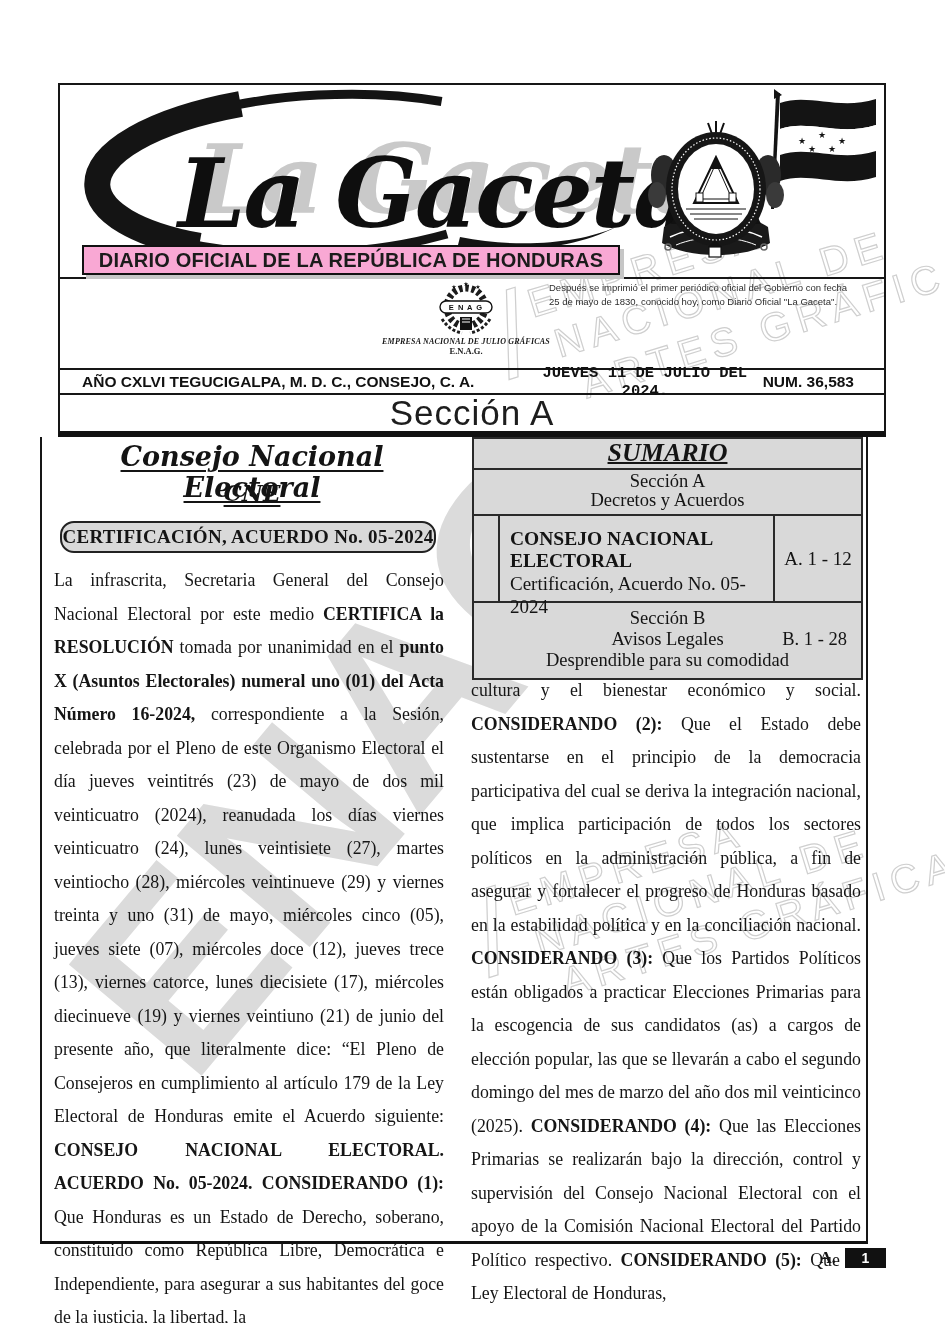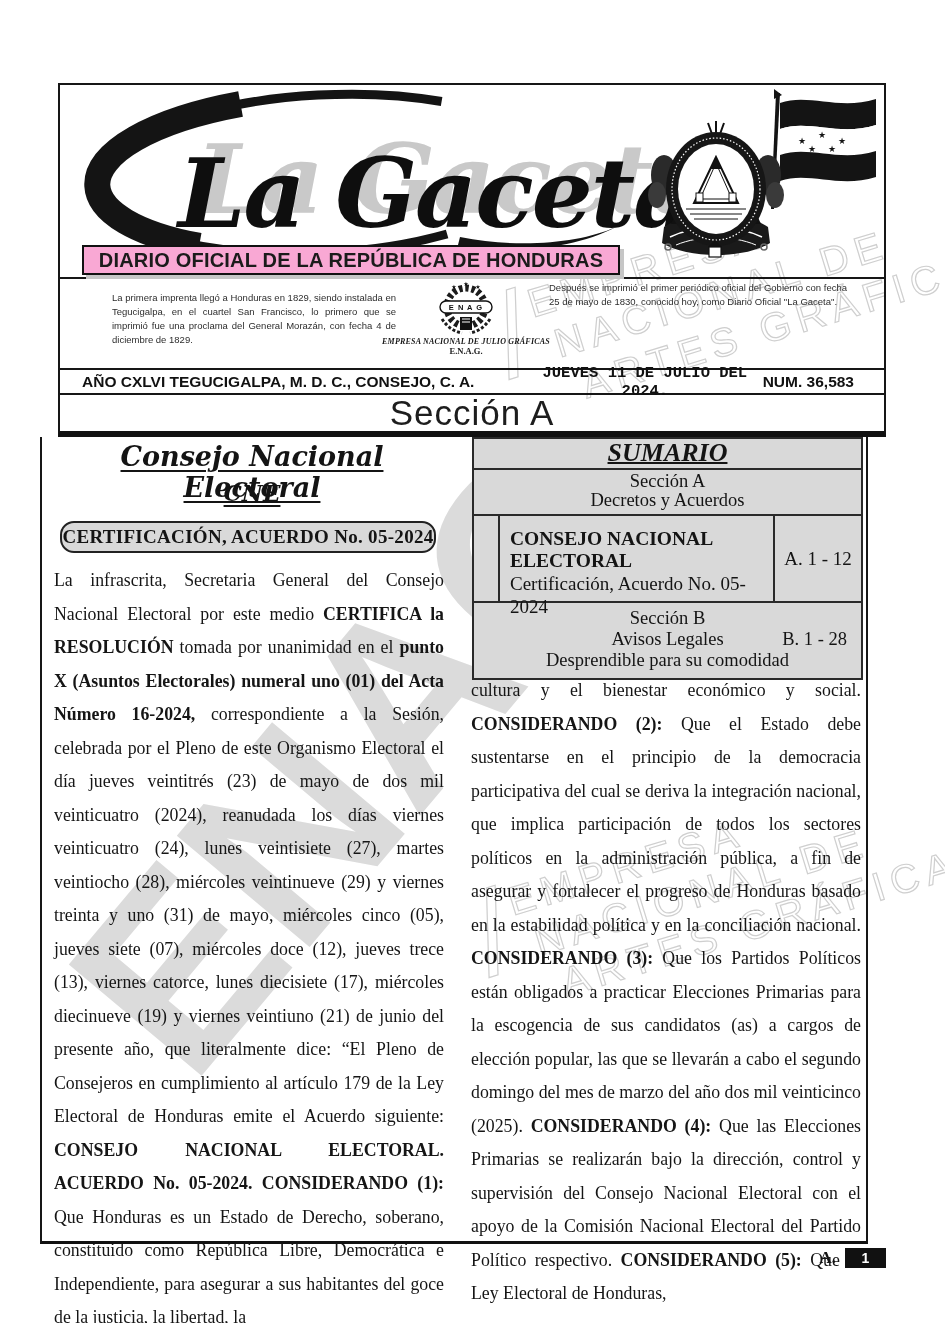--- a/index.html
+++ b/index.html
@@ -189,21 +189,20 @@
         <rect x="85" y="160" width="12" height="10" fill="#ffffff" stroke="#111" stroke-width="1.2"></rect>
         <circle cx="44" cy="160" r="3" fill="none" stroke="#666" stroke-width="1.5"></circle>
         <circle cx="140" cy="160" r="3" fill="none" stroke="#666" stroke-width="1.5"></circle>
       </g>
     </svg>
 
     <div class="diario">DIARIO OFICIAL DE LA REPÚBLICA DE HONDURAS</div>
   </div>
 
   <div class="info-band">
-    <div class="note note-left">La primera imprenta llegó a Honduras en 1829, siendo instalada en Tegucigalpa, en el cuartel San Francisco, lo primero que se imprimió fue una proclama del General Morazán, con fecha 4 de diciembre de 1829.</div>
 
     <div class="enag-block">
       <svg width="92" height="56" viewBox="0 0 92 56">
         <circle cx="46" cy="26" r="19" fill="none" stroke="#1c1c1c" stroke-width="7" stroke-dasharray="3.5 2.8"></circle>
         <g fill="#111" font-size="6" font-family="DejaVu Sans, sans-serif" text-anchor="middle">
           <text x="34" y="8">★</text>
             <text x="46" y="5">★</text>
             <text x="58" y="8">★</text>
         </g>
         <path d="M22,38 Q30,50 42,52" stroke="#1c1c1c" stroke-width="3" stroke-dasharray="3 2" fill="none"></path>

